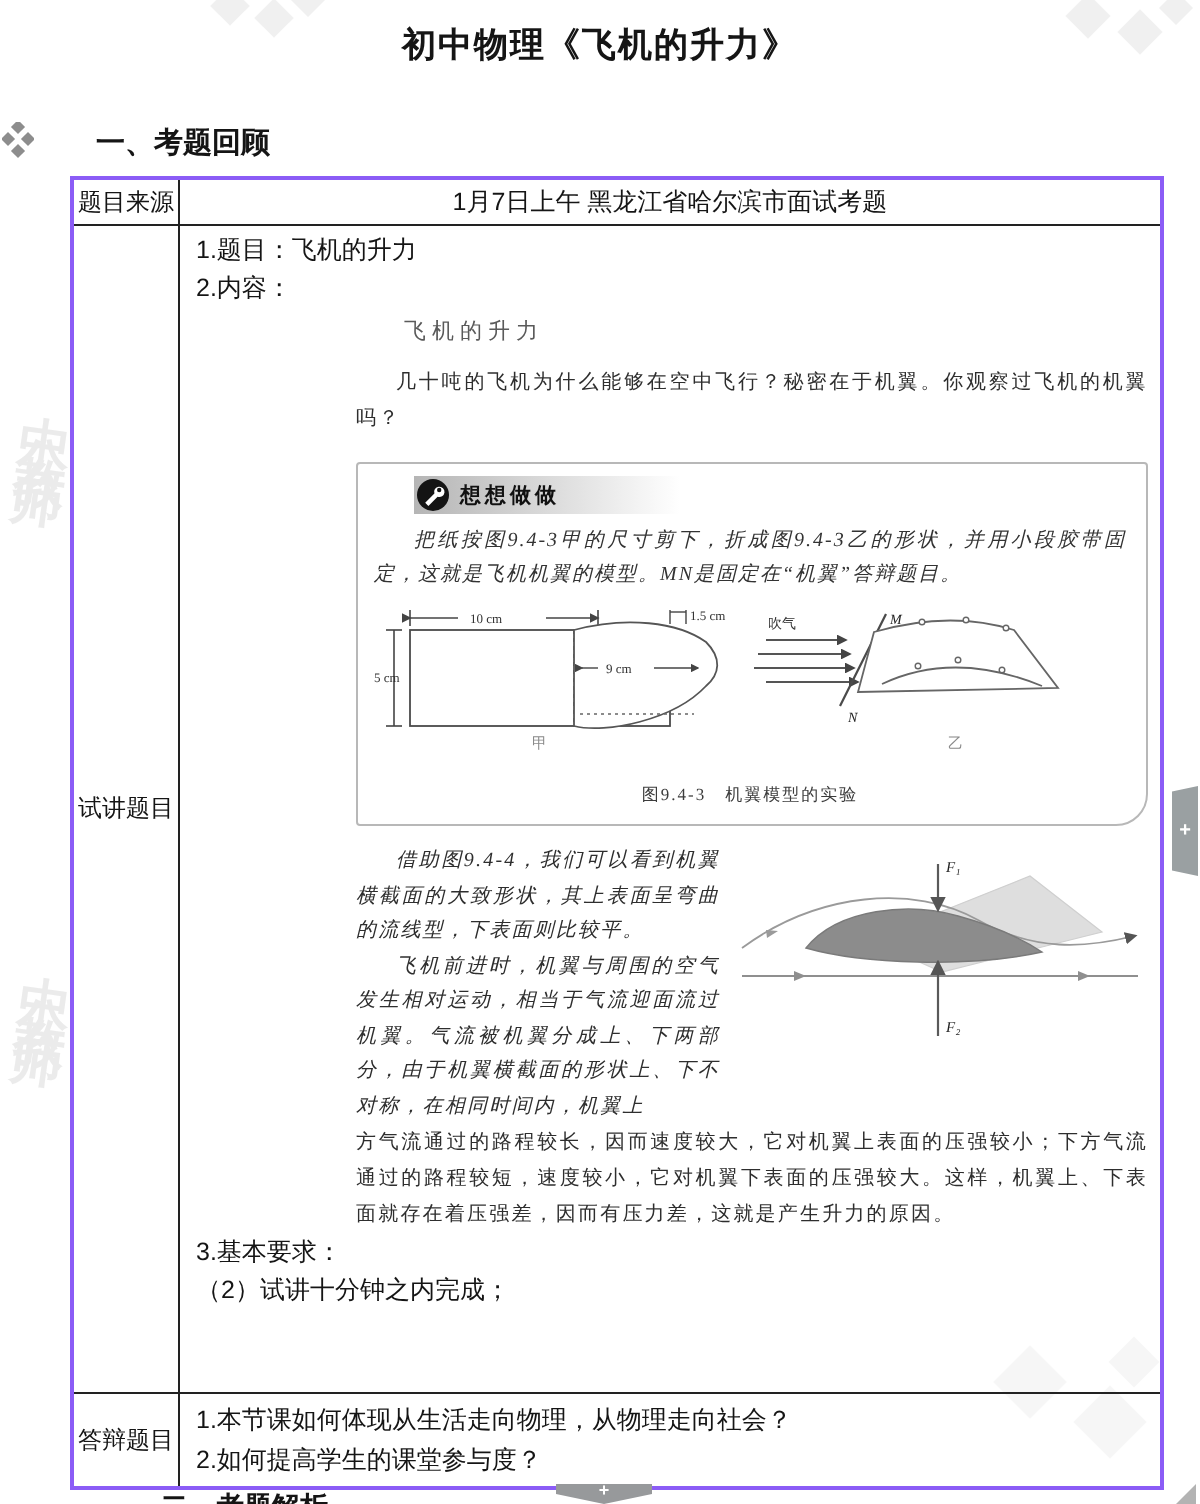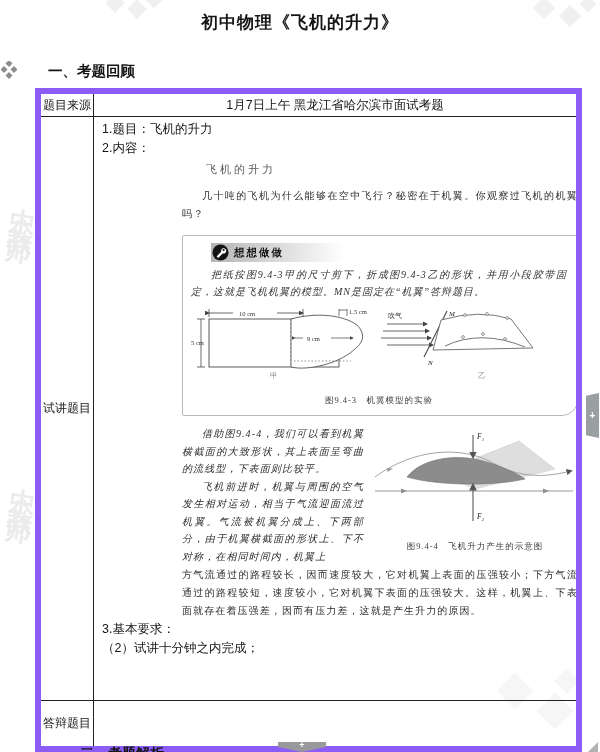--- a/index.html
+++ b/index.html
@@ -23,21 +23,21 @@
   
   .doc-title { position:absolute; top:11px; left:0; right:0; text-align:center;
     font-size:17px; font-weight:bold; letter-spacing:1px; z-index:2; }
   .sec-heading { position:absolute; top:62px; left:48px; font-size:14.5px; font-weight:bold; z-index:2; }
   .sec-heading-clipped { position:absolute; top:745px; left:80px; font-size:14px; font-weight:bold; z-index:2; }
 
   .move-handle { position:absolute; left:1px; top:61px; z-index:3; }
 
   
   .review-table { position:absolute; left:35px; top:88px; width:547px; z-index:1;
-    border:6px solid #8b5cf6; background:transparent; }
+    border:2px solid #8b5cf6; background:transparent; }
   .t-row { display:flex; border-top:1px solid #222; }
   .t-row:first-child { border-top:none; }
   .t-label { width:53px; flex:0 0 53px; border-right:1px solid #222;
     display:flex; align-items:center; justify-content:center;
     font-size:12px; letter-spacing:0; text-align:center; }
   .t-content { flex:1; overflow:hidden; }
   .row-source { height:22px; }
   .row-source .t-content { display:flex; align-items:center; justify-content:center; font-size:12.5px; }
   .row-lecture { height:584px; }
   .row-lecture .t-content { padding:3px 8px 0 8px; font-size:12.5px; }
@@ -47,21 +47,21 @@
   .lec-line { line-height:19px; }
 
   
   .excerpt { margin:4px 0 0 80px; width:396px;
     font-family:"Liberation Serif", serif; color:#2e2e2e; font-size:10px; position:relative; }
   .ex-title { color:#5a5a5a; font-size:11px; letter-spacing:3px; margin:4px 0 10px 24px; }
   .ex-intro { text-indent:2em; line-height:18px; letter-spacing:1.2px; text-align:justify; }
 
   .activity-box { margin-top:12px; border:1px solid #b8b8b8;
     border-radius:2px 2px 16px 2px; padding:4px 10px 8px 8px; background:#fff; }
-  .activity-header { display:flex; align-items:flex-end; height:20px; margin:2px 0 4px -2px;padding-left:22px; }
+  .activity-header { display:flex; align-items:flex-start; height:20px; margin:2px 0 4px -2px;padding-left:22px; }
   .activity-badge { display:flex; align-items:center; gap:5px;
     background:linear-gradient(90deg,#b5b5b5 0%, rgba(200,200,200,0) 100%);
     padding:1px 60px 1px 1px; }
   .activity-heading { font-weight:bold; font-size:10.5px; letter-spacing:2px; color:#111; }
   .activity-p { font-style:italic; text-indent:2em; line-height:17px;
     letter-spacing:1px; text-align:justify; color:#333; }
   .fig-block { margin-top:5px; text-align:center; }
   .fig-caption { font-size:8.5px; color:#3c3c3c; letter-spacing:1px; margin-top:12px; }
 
   .two-col { display:flex; gap:8px; margin-top:9px; }
@@ -236,35 +236,38 @@
                 <line x1="2" y1="64" x2="200" y2="64" stroke="#8f8f8f" stroke-width="0.9"></line>
                 <polygon points="28,61.5 34,64 28,66.5" fill="#8f8f8f"></polygon>
                 <polygon points="170,61.5 176,64 170,66.5" fill="#8f8f8f"></polygon>
 
                 <line x1="100" y1="8" x2="100" y2="30" stroke="#5a5a5a" stroke-width="1.1" marker-end="url(#arrB)"></line>
                 <text x="104" y="12" class="sv-sub">F₁</text>
 
                 <line x1="100" y1="94" x2="100" y2="58" stroke="#5a5a5a" stroke-width="1.1" marker-end="url(#arrB)"></line>
                 <text x="104" y="92" class="sv-sub">F₂</text>
               </svg>
-              <div class="fig-caption">图9.4-4　飞机升力产生的示意图</div>
             </div>
           </div>
 
           <p class="final-p">方气流通过的路程较长，因而速度较大，它对机翼上表面的压强较小；下方气流通过的路程较短，速度较小，它对机翼下表面的压强较大。这样，机翼上、下表面就存在着压强差，因而有压力差，这就是产生升力的原因。</p>
         </div>
 
         <div class="lec-line">3.基本要求：</div>
         <div class="lec-line">（2）试讲十分钟之内完成；</div>
 
       </div>
     </div>
 
     <div class="t-row row-defense">
       <div class="t-label">答辩题目</div>
+      <div class="t-content">
+        <div>1.本节课如何体现从生活走向物理，从物理走向社会？</div>
+        <div>2.如何提高学生的课堂参与度？</div>
+      </div>
     </div>
   </div>
 
   <div class="sec-heading-clipped">二、考题解析</div>
 
   <div class="expand-chevron">
     <span class="plus">+</span>
   </div>
   <div class="side-tab">
     <span class="plus">+</span>

